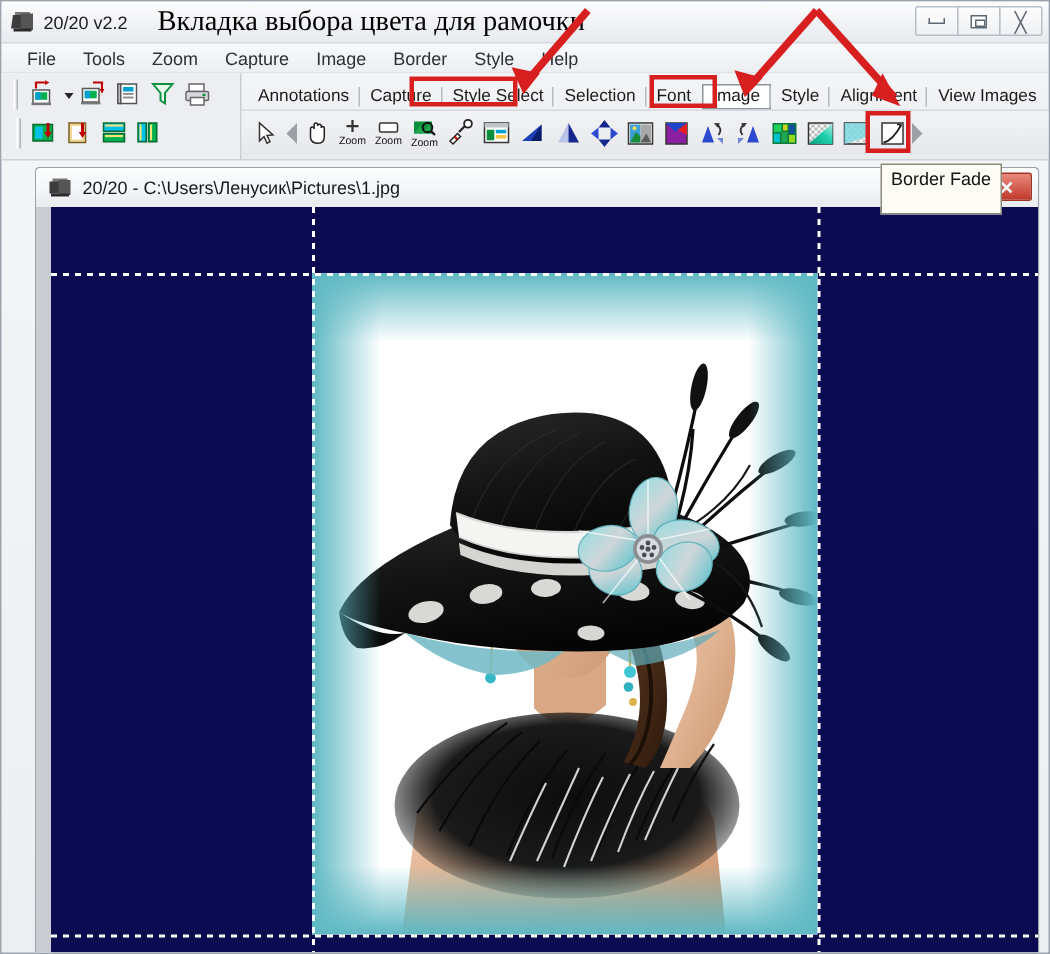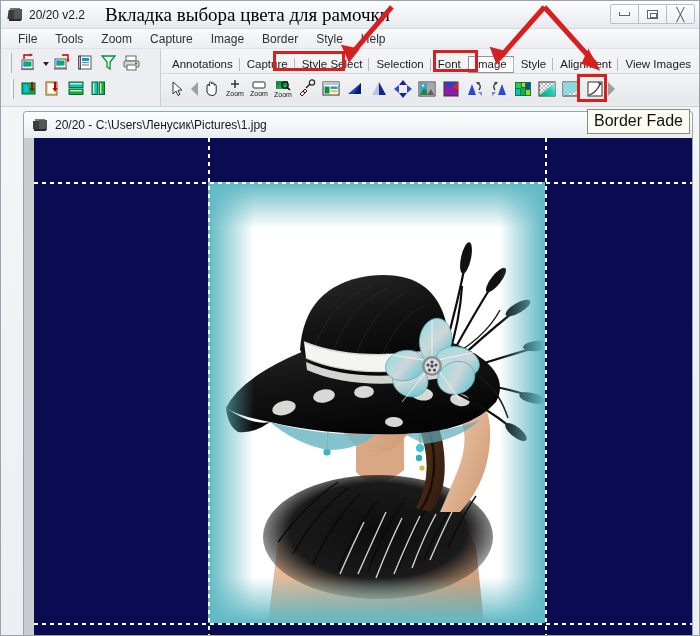--- a/index.html
+++ b/index.html
@@ -164,22 +164,22 @@
     border:3px solid #d81f1f;
     pointer-events:none;
     z-index: 40;
   }
 
   
   .tooltip {
     position:absolute;
     background:#fdfcf4;
     border:1px solid #8a8a7a;
-    font-size:16px; color:#111;
-    padding:2px 6px 3px 6px;
+    font-size:12px; color:#111;
+    padding:2px 6px 16px 6px;
     z-index: 60;
     white-space:nowrap;
     font-family:"Liberation Sans",sans-serif;
   }
 
   
   .docwin {
     position:absolute;
     left:6px; top:110px; right:6px; bottom:0px;
     background: linear-gradient(180deg,#fbfcfd,#eef0f3);

